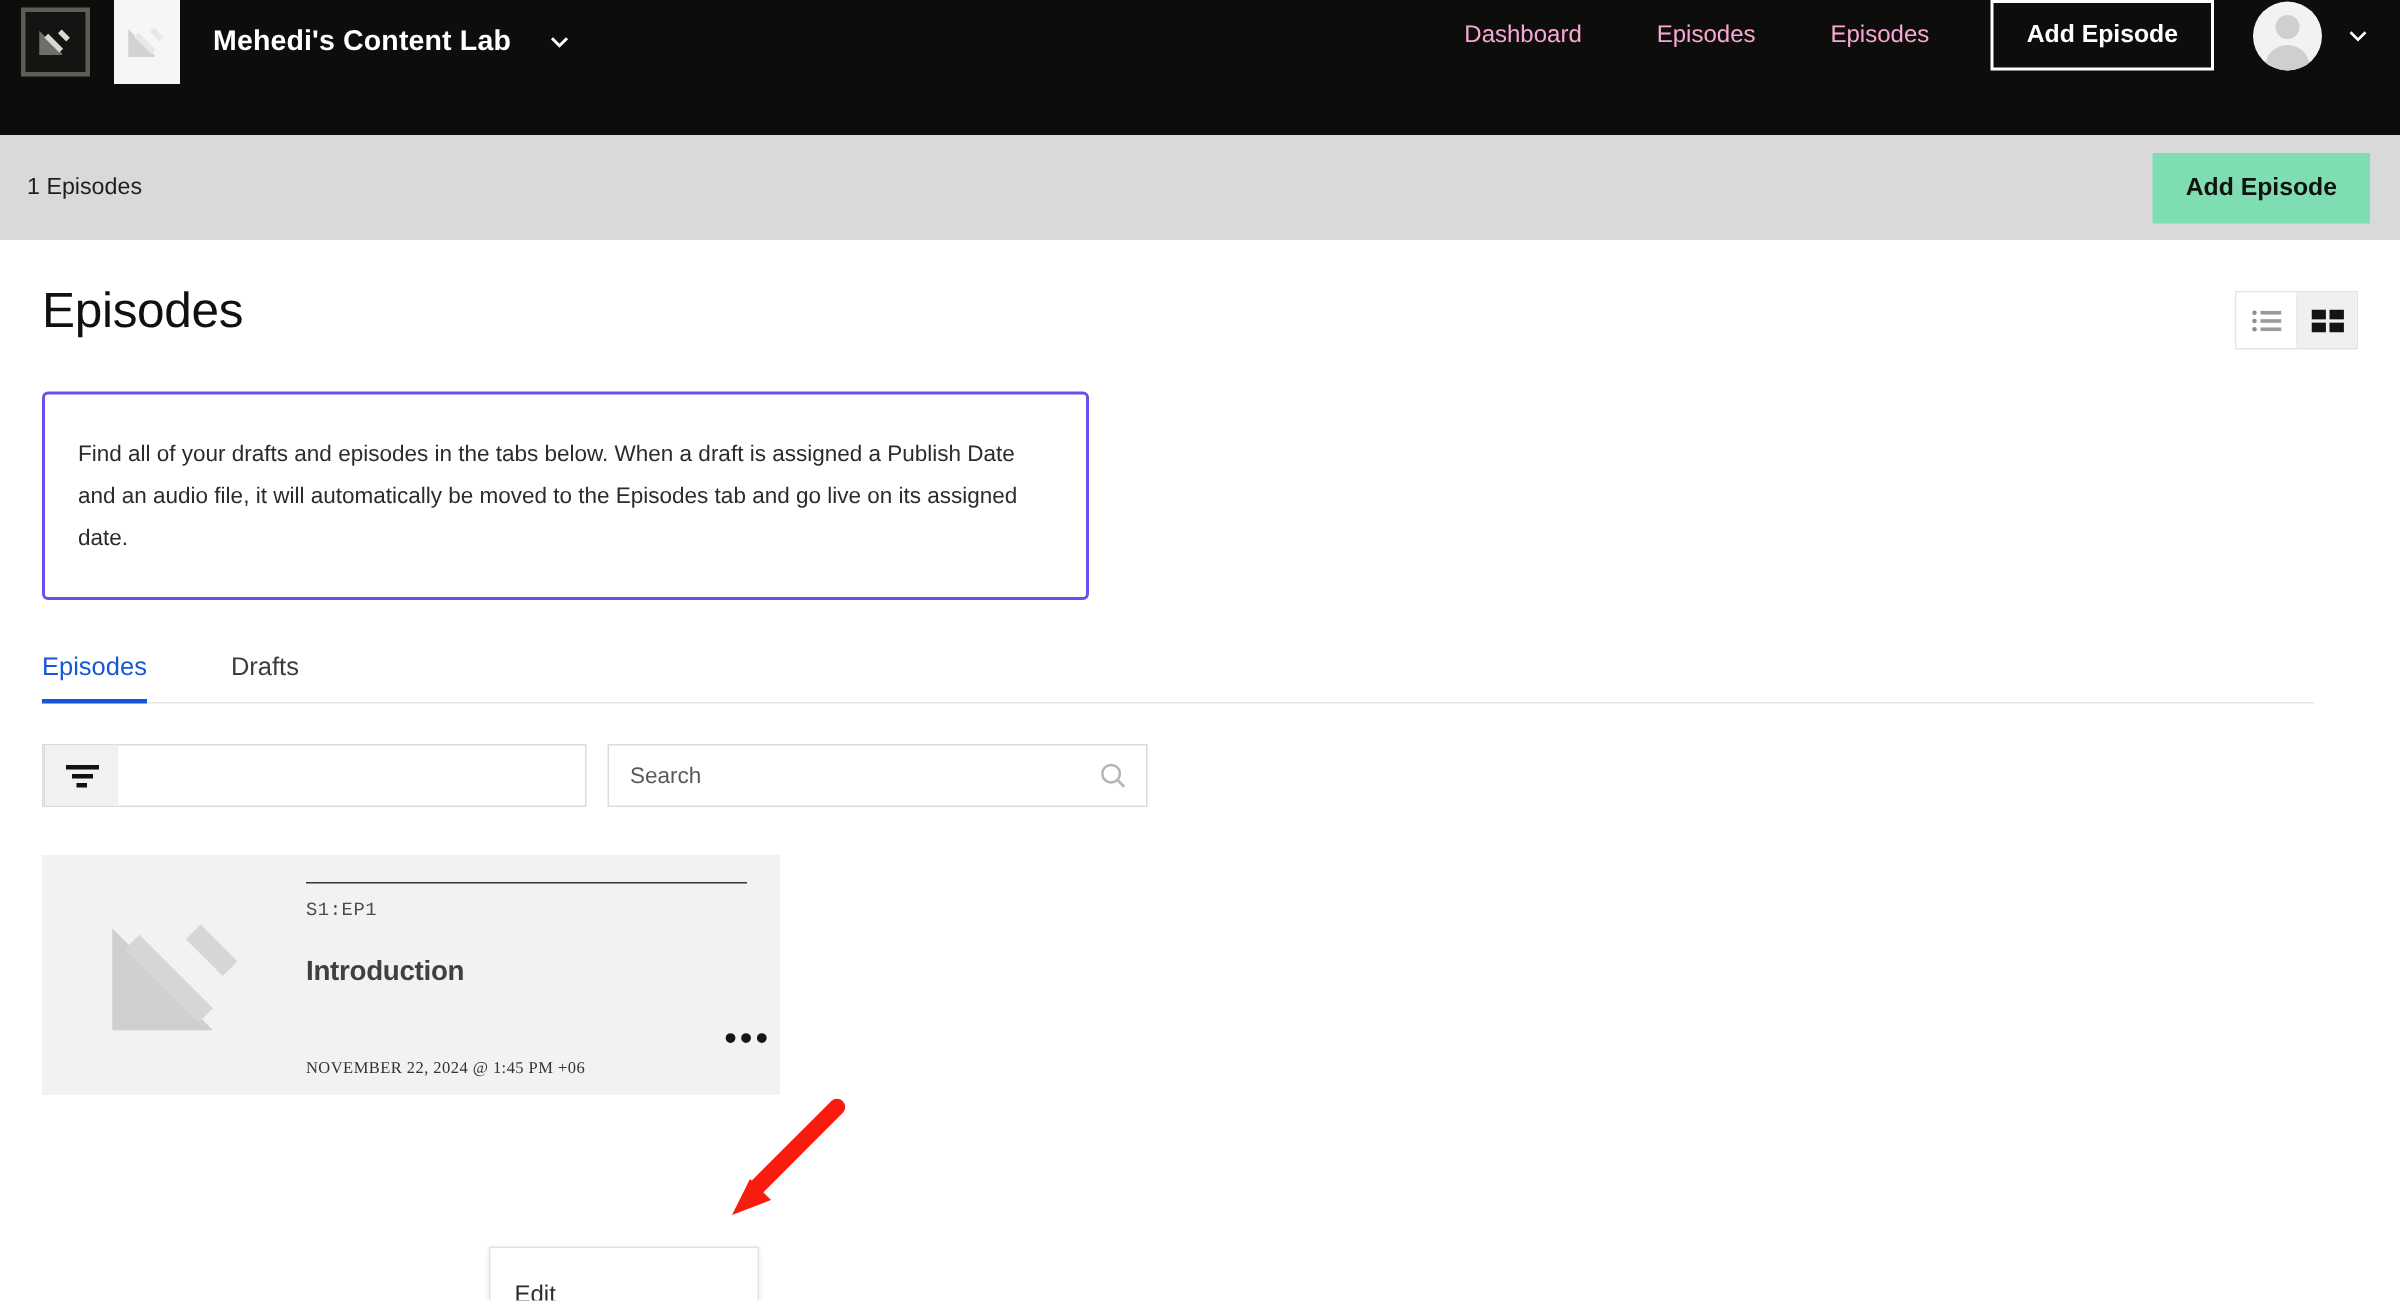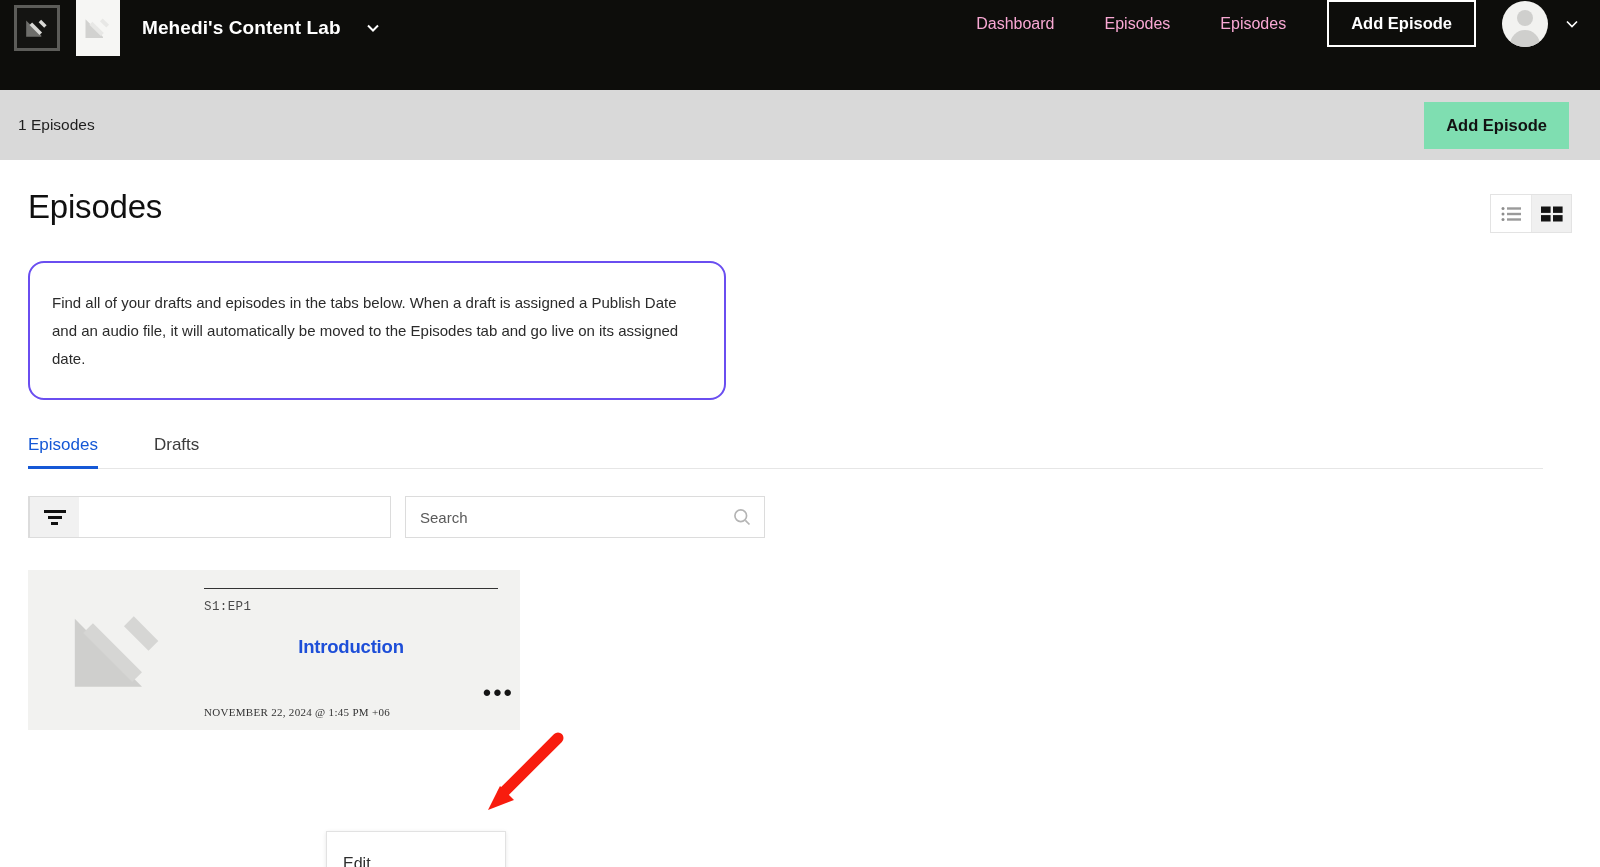--- a/index.html
+++ b/index.html
@@ -88,21 +88,21 @@
     width: 30px; height: 22px; border-radius: 15px 15px 0 0;
     background: #cfcfcd; left: 8px; top: 29px;
   }
   .avatar-caret { margin-left: 14px; display: flex; align-items: center; }
 
   
   .subheader {
     height: 70px; width: 100%;
     background: #d9d9d9;
     display: flex; align-items: center;
-    padding: 0 31px 0 18px;
+    padding: 0 20px 0 18px;
   }
   .subheader-count { font-size: 15.5px; color: #1e1e1e; }
   .btn-add-episode {
     margin-left: auto;
     background: #7fdeb1;
     border: none;
     color: #121212;
     font-family: inherit;
     font-size: 16.5px;
     font-weight: bold;
@@ -133,21 +133,21 @@
     display: flex; align-items: center; justify-content: center;
     cursor: pointer; background: #ffffff;
   }
   .view-btn.active { background: #f0f0f0; }
   .view-btn + .view-btn { border-left: 1px solid #e8e8e8; }
 
   .infobox {
     margin-top: 28px;
     width: 698px;
     border: 2px solid #6a4ef0;
-    border-radius: 16px;
+    border-radius: 4px;
     padding: 26px 24px 26px 22px;
   }
   .infobox p {
     font-size: 15px; line-height: 1.85;
     color: #2b2b2b;
   }
 
   .tabs {
     margin-top: 35px;
     display: flex;
@@ -225,22 +225,22 @@
     display: flex; flex-direction: column;
     position: relative;
   }
   .card-rule { height: 1px; background: #333; width: 100%; }
   .card-sxex {
     font-family: "Liberation Mono", monospace;
     font-size: 12.5px; color: #4a4a4a;
     margin-top: 11px; letter-spacing: 0.4px;
   }
   .card-title {
-    font-size: 18.5px; font-weight: bold; color: #1d4ed8;
-    margin-top: 22px; letter-spacing: -0.2px; text-align: center;
+    font-size: 18.5px; font-weight: bold; color: #404040;
+    margin-top: 22px; letter-spacing: -0.2px;
   }
   .card-date {
     font-family: Liberation Serif, serif;
     font-size: 11px; color: #333;
     letter-spacing: 0.3px;
     margin-top: auto;
   }
   .card-dots {
     position: absolute;
     right: 6px; bottom: 32px;

